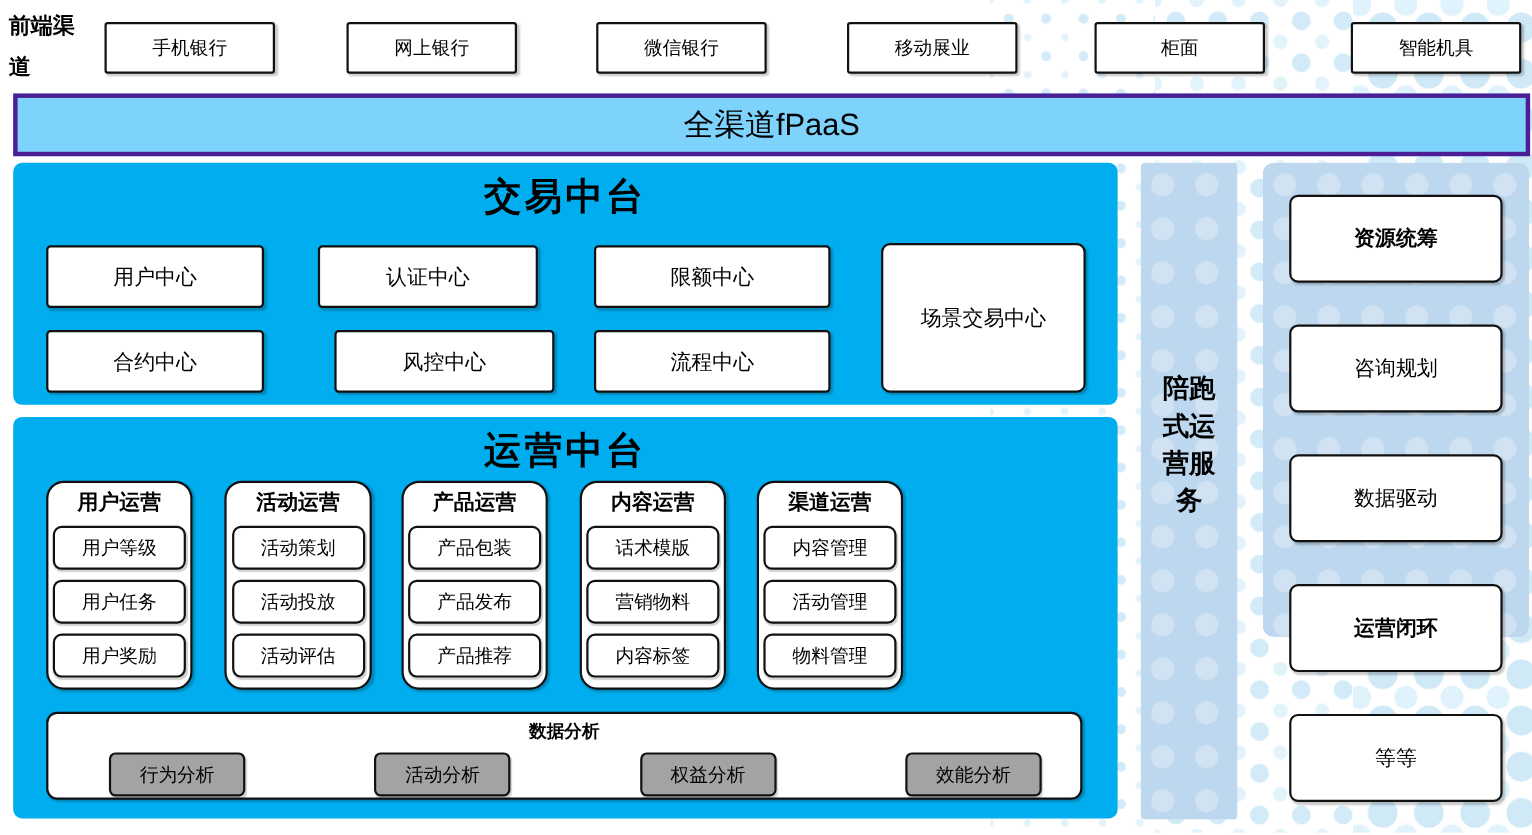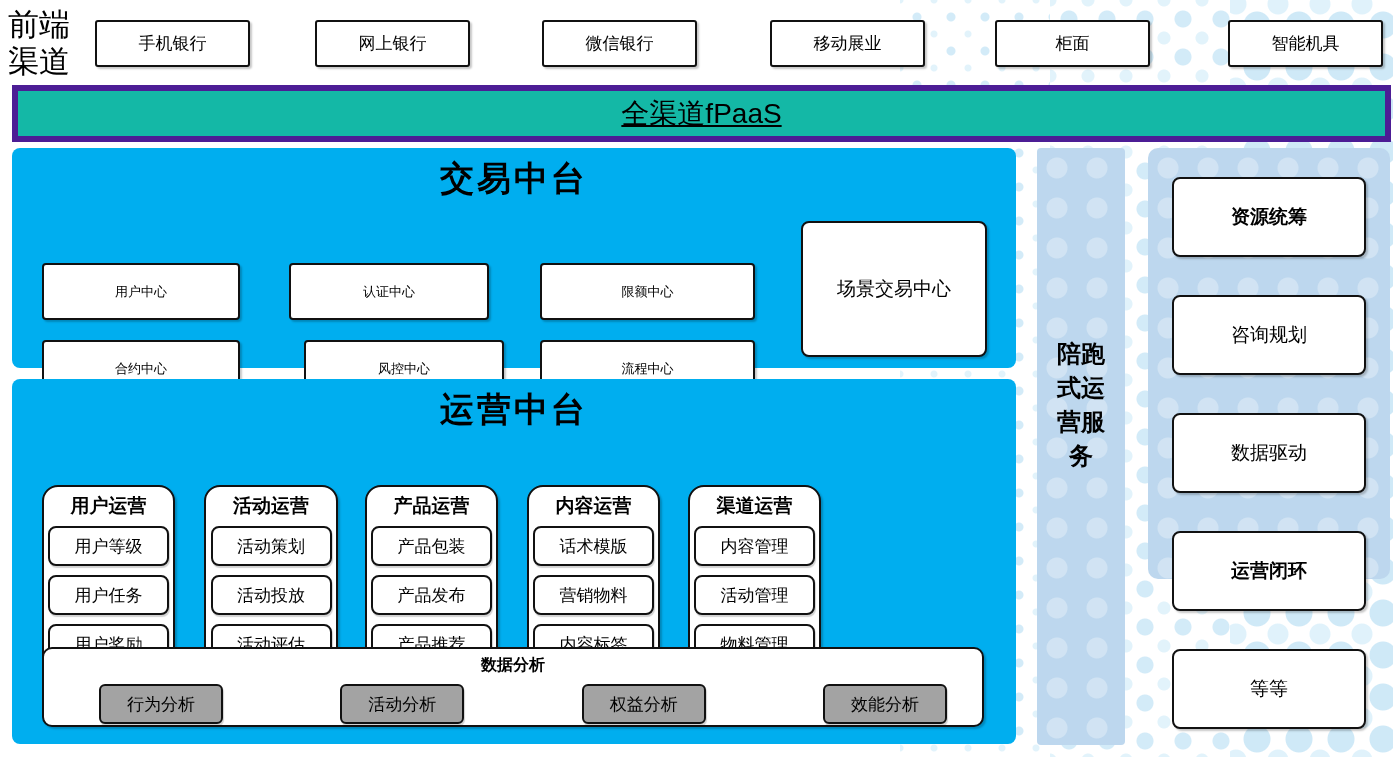--- a/index.html
+++ b/index.html
@@ -18,34 +18,34 @@
     background-size:38px 38px,38px 38px;background-position:0 0,19px 19px;}
   .band-c{left:1230px;width:163px;
     background-image:radial-gradient(circle,#cfe9f7 13px,transparent 14px),
                      radial-gradient(circle,#e0f2fb 10px,transparent 11px);
     background-size:42px 42px,42px 42px;background-position:6px 4px,27px 25px;}
   
   .wbox{background:#fff;border:2px solid #111;display:flex;align-items:center;
         justify-content:center;box-shadow:2px 2px 2px rgba(0,0,0,0.22);
         box-sizing:border-box;text-align:center;}
   .chbox{top:20px;width:155px;height:47px;border-radius:3px;font-size:17px;}
-  .fpaas{left:12px;top:85px;width:1379px;height:57px;border:6px solid #4c1d95;
-         background:#14b8a6;display:flex;align-items:center;justify-content:center;
-         font-size:28px;font-weight:500;box-sizing:border-box;text-decoration:underline;}
+  .fpaas{left:12px;top:85px;width:1379px;height:57px;border:4px solid #4c1d95;
+         background:#7dd3fc;display:flex;align-items:center;justify-content:center;
+         font-size:28px;font-weight:500;box-sizing:border-box;}
   .cyan-block{background:#00AEEF;border-radius:8px;}
   .block-title{position:absolute;left:0;top:8px;width:100%;text-align:center;
 novalue:0;font-family:"Liberation Serif",serif;font-weight:700;font-size:34px;
     letter-spacing:3px;}
   .front-label{left:8px;top:6px;width:70px;font-family:"Liberation Serif",serif;
-    font-weight:400;font-size:31px;line-height:37px;word-break:break-all;}
-  .cbox{border-radius:4px;font-size:13px;margin-top:40px;}
+    font-weight:700;font-size:20px;line-height:37px;word-break:break-all;}
+  .cbox{border-radius:4px;font-size:19px;}
   .scenebox{border-radius:8px;font-size:19px;}
   .group{position:absolute;background:#fff;border:2px solid #111;border-radius:16px;
     display:flex;flex-direction:column;align-items:center;
-    box-shadow:2px 2px 2px rgba(0,0,0,0.22);box-sizing:border-box;margin-top:48px;}
+    box-shadow:2px 2px 2px rgba(0,0,0,0.22);box-sizing:border-box;}
   .group-title{font-size:19px;font-weight:600;margin-top:8px;line-height:22px;}
   .gitem{width:121px;height:40px;background:#fff;border:2px solid #111;border-radius:8px;
     display:flex;align-items:center;justify-content:center;font-size:17px;margin-top:9px;
     box-sizing:border-box;box-shadow:1px 2px 1px rgba(0,0,0,0.18);}
   .analysis{border-radius:10px;display:block;}
   .analysis-title{font-size:16px;font-weight:600;text-align:center;margin-top:6px;}
   .arow{display:flex;justify-content:space-between;padding:0 35px 0 55px;margin-top:8px;}
   .aitem{width:124px;height:40px;background:#a3a3a3;border:2px solid #111;border-radius:6px;
     display:flex;align-items:center;justify-content:center;font-size:17px;
     box-sizing:border-box;box-shadow:1px 2px 1px rgba(0,0,0,0.18);}

